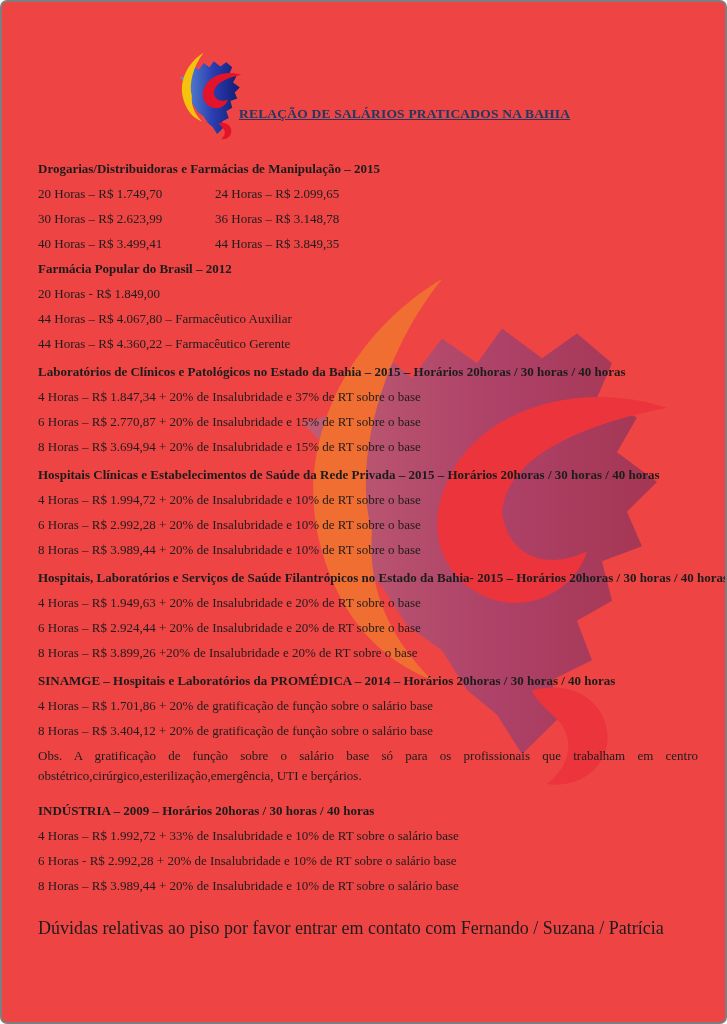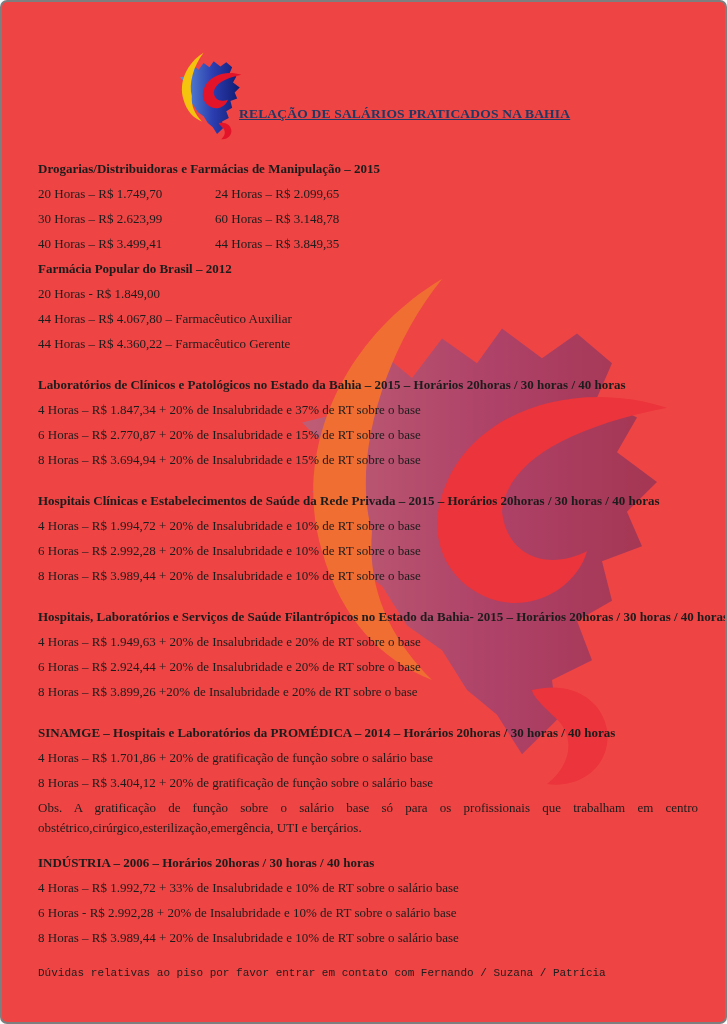--- a/index.html
+++ b/index.html
@@ -18,30 +18,30 @@
   .doc-title {
     position:absolute; left:237px; top:104px;
     font-size:13.5px; font-weight:bold; letter-spacing:0.2px;
     color:#1f3864; text-decoration:underline; white-space:nowrap;
   }
   main { position:absolute; left:36px; top:154px; width:660px; }
   .h {
     margin:0; font-size:13px; font-weight:bold; line-height:25px; height:25px;
     white-space:nowrap;
   }
-  .h.gap { margin-top:16px; }
+  .h.gap { margin-top:3px; }
   .h.gap-sm { margin-top:12px; }
   .row { margin:0; font-size:13px; line-height:25px; height:25px; white-space:nowrap; }
   .row .c1 { display:inline-block; width:177px; }
   .note {
     margin:3px 0 0 0; font-size:13px; line-height:20px; text-align:justify;
   }
   .footer-line {
-    font-family:Liberation Mono, monospace;
-    font-size:11px; line-height:25px; height:25px; white-space:nowrap;
+    font-family:Liberation Serif, serif;
+    font-size:18px; line-height:25px; height:25px; white-space:nowrap;
   }
 </style>
 </head>
 <body>
 
 <svg width="0" height="0" style="position:absolute" aria-hidden="true">
   <defs>
     <linearGradient id="mapGrad" x1="0" y1="0" x2="1" y2="0">
       <stop offset="0" stop-color="#5e93d8"></stop>
       <stop offset="0.55" stop-color="#2b3db0"></stop>
@@ -69,21 +69,21 @@
   <div class="doc-title">RELAÇÃO DE SALÁRIOS PRATICADOS NA BAHIA</div>
 
   <main>
 
     <section>
       <h2 class="h">Drogarias/Distribuidoras e Farmácias de Manipulação – 2015</h2>
       <p class="row">
         <span class="c1">20 Horas – R$ 1.749,70</span><span>24 Horas – R$ 2.099,65</span>
       </p>
       <p class="row">
-        <span class="c1">30 Horas – R$ 2.623,99</span><span>60 Horas – R$ 3.148,78</span>
+        <span class="c1">30 Horas – R$ 2.623,99</span><span>36 Horas – R$ 3.148,78</span>
       </p>
       <p class="row">
         <span class="c1">40 Horas – R$ 3.499,41</span><span>44 Horas – R$ 3.849,35</span>
       </p>
     </section>
 
     <section>
       <h2 class="h">Farmácia Popular do Brasil  – 2012</h2>
       <p class="row">20 Horas - R$ 1.849,00</p>
       <p class="row">44 Horas – R$ 4.067,80 – Farmacêutico Auxiliar</p>
@@ -112,21 +112,21 @@
     </section>
 
     <section>
       <h2 class="h gap">SINAMGE – Hospitais e Laboratórios da PROMÉDICA – 2014 – Horários 20horas / 30 horas / 40 horas</h2>
       <p class="row">4 Horas – R$ 1.701,86 + 20% de gratificação de função sobre o salário base</p>
       <p class="row">8 Horas – R$ 3.404,12 + 20% de gratificação de função sobre o salário base</p>
       <p class="note">Obs. A gratificação de função sobre o salário base só para os profissionais que trabalham em centro obstétrico,cirúrgico,esterilização,emergência, UTI e berçários.</p>
     </section>
 
     <section>
-      <h2 class="h gap gap-sm">INDÚSTRIA – 2006 – Horários 20horas / 30 horas / 40 horas</h2>
+      <h2 class="h gap gap-sm">INDÚSTRIA – 2009 – Horários 20horas / 30 horas / 40 horas</h2>
       <p class="row">4 Horas – R$ 1.992,72 + 33% de Insalubridade e 10% de RT sobre o salário base</p>
       <p class="row">6 Horas  - R$ 2.992,28 + 20% de Insalubridade e 10% de RT sobre o salário base</p>
       <p class="row">8 Horas – R$ 3.989,44 + 20% de Insalubridade e 10% de RT sobre o salário base</p>
     </section>
 
     <p class="footer-line">Dúvidas relativas ao piso por favor entrar em contato com  Fernando  / Suzana / Patrícia</p>
 
   </main>
 </div>
 

